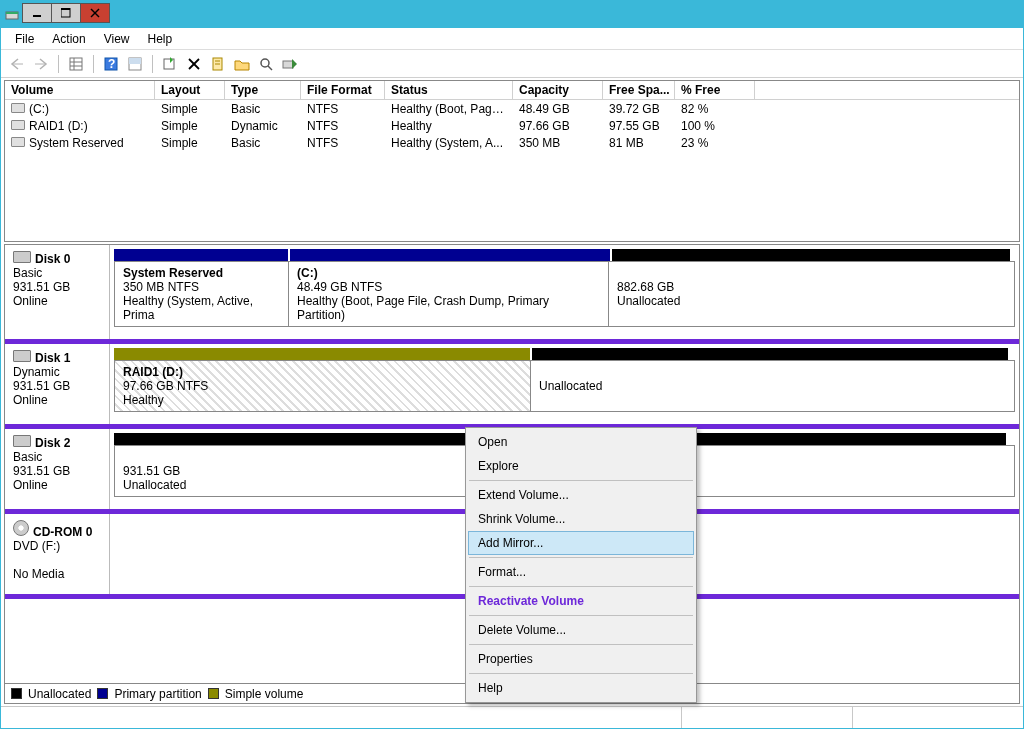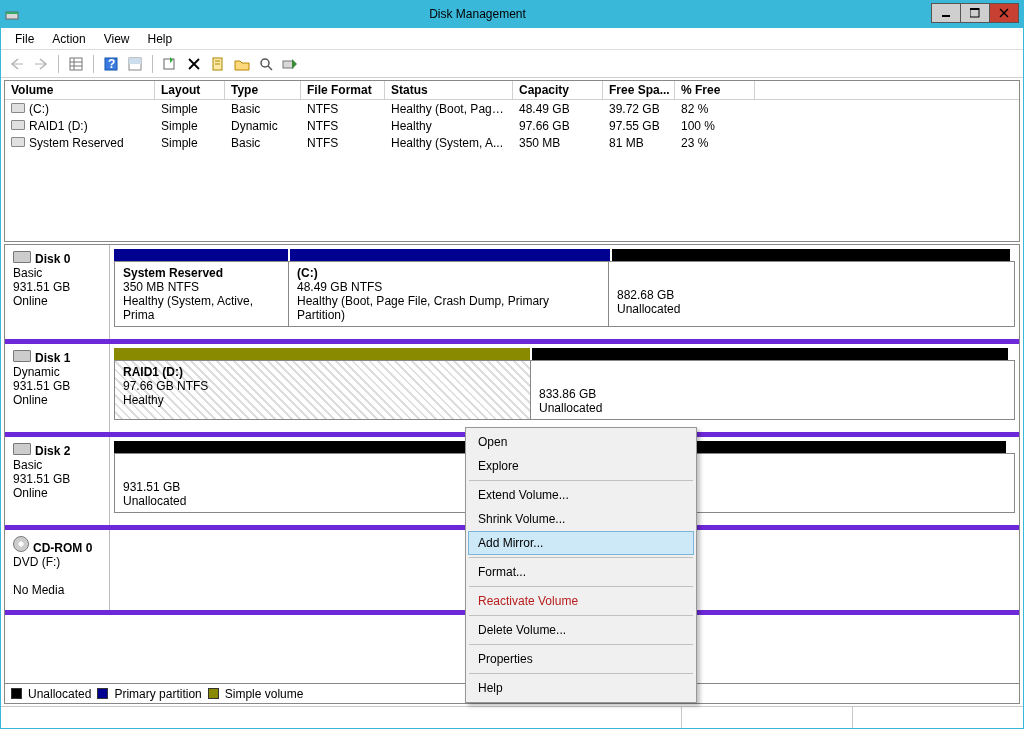--- a/index.html
+++ b/index.html
@@ -38,52 +38,51 @@
 .disk-pane { flex:1; margin:2px 3px 0 3px; border:1px solid #888; background:#fff; overflow:hidden; }
 .disk-row { display:flex; border-bottom:5px solid #6d28d9; }
 .disk-label { width:105px; padding:6px 8px; border-right:1px solid #bbb; background:#fff;}
 .disk-label .dname{font-weight:bold;}
 .disk-label .dline{ }
 .disk-graph { flex:1; padding:4px 4px 12px 4px; display:flex; flex-direction:column; }
 .strip { display:flex; height:12px; }
 .strip div{height:12px;}
 .boxes { display:flex; border:1px solid #888; }
 .pbox { padding:4px 8px; border-right:1px solid #888; }
-.pbox:last-child{border-right:none;margin-top:8px;}
+.pbox:last-child{border-right:none;}
 .pbox .pn{font-weight:bold;}
 .hatched { background: repeating-linear-gradient(45deg,#fff,#fff 4px,#ddd 4px,#ddd 6px); }
 .dicon{display:inline-block;width:18px;height:12px;background:#ccc;border:1px solid #777;border-radius:1px;margin-right:4px;}
 .cdicon{display:inline-block;width:16px;height:16px;border:1px solid #777;border-radius:50%;background:radial-gradient(circle,#fff 25%, #ccc 27%, #ccc 100%);margin-right:4px;}
 
 
 .legend { height:20px; border:1px solid #888; margin:0 3px; display:flex; align-items:center; padding:0 6px; gap:6px; border-top:none;}
 .legend .sw{width:11px;height:11px;border:1px solid #333;display:inline-block;}
 
 
 .statusbar { height:22px; border-top:1px solid #c8c8c8; margin:2px 0 0 0; display:flex;}
 .statusbar div{border-right:1px solid #c8c8c8;flex:1;}
 
 
 .ctx { position:absolute; left:465px; top:427px; width:232px; background:#f0f0f0; border:1px solid #979797; box-shadow:3px 3px 4px rgba(0,0,0,.25); padding:2px;}
 .ctx .mi{padding:5px 10px;}
 .ctx .mi.hl{background:#cde8f7;border:1px solid #7bb6da;padding:4px 9px;}
-.ctx .mi.dis{color:#b91c1c;}
+.ctx .mi.dis{color:#6d28d9;font-weight:bold;}
 .ctx hr{border:none;border-top:1px solid #c0c0c0;margin:2px 1px;}
 </style>
 </head>
 <body>
 
 <div class="titlebar">
   <div class="icon">
       <svg width="14" height="14">
         <rect x="1" y="5" width="12" height="7" fill="#d8d8d8" stroke="#666"></rect>
         <rect x="1" y="5" width="12" height="2" fill="#3a6"></rect>
       </svg>
     </div>
-  <div class="title">Disk Management</div>
   <div class="title-buttons">
     <div>
         <svg>
           <line x1="1" y1="8" x2="9" y2="8" stroke="#000" stroke-width="2"></line>
         </svg>
       </div>
     <div>
         <svg>
           <rect x="0" y="0" width="9" height="9" fill="none" stroke="#000"></rect>
           <rect x="0" y="0" width="9" height="2" fill="#000"></rect>
@@ -271,21 +270,20 @@
           <div style="width: 476px; background: rgb(0, 0, 0); margin-right: 2px;"></div>
         </div>
         <div class="boxes">
           <div class="pbox hatched" style="width: 416px;">
             <div class="pn">RAID1  (D:)</div>
             <div>97.66 GB NTFS</div>
             <div>Healthy</div>
           </div>
           <div class="pbox" style="width: 476px;">
             <div>&nbsp;</div>
-            <div>833.86 GB</div>
             <div>Unallocated</div>
           </div>
         </div>
       </div>
     </div>
     <div class="disk-row">
       <div class="disk-label">
         <div><span class="dicon"></span><span class="dname">Disk 2</span></div>
   <div class="dline">Basic</div>
         <div class="dline">931.51 GB</div>

